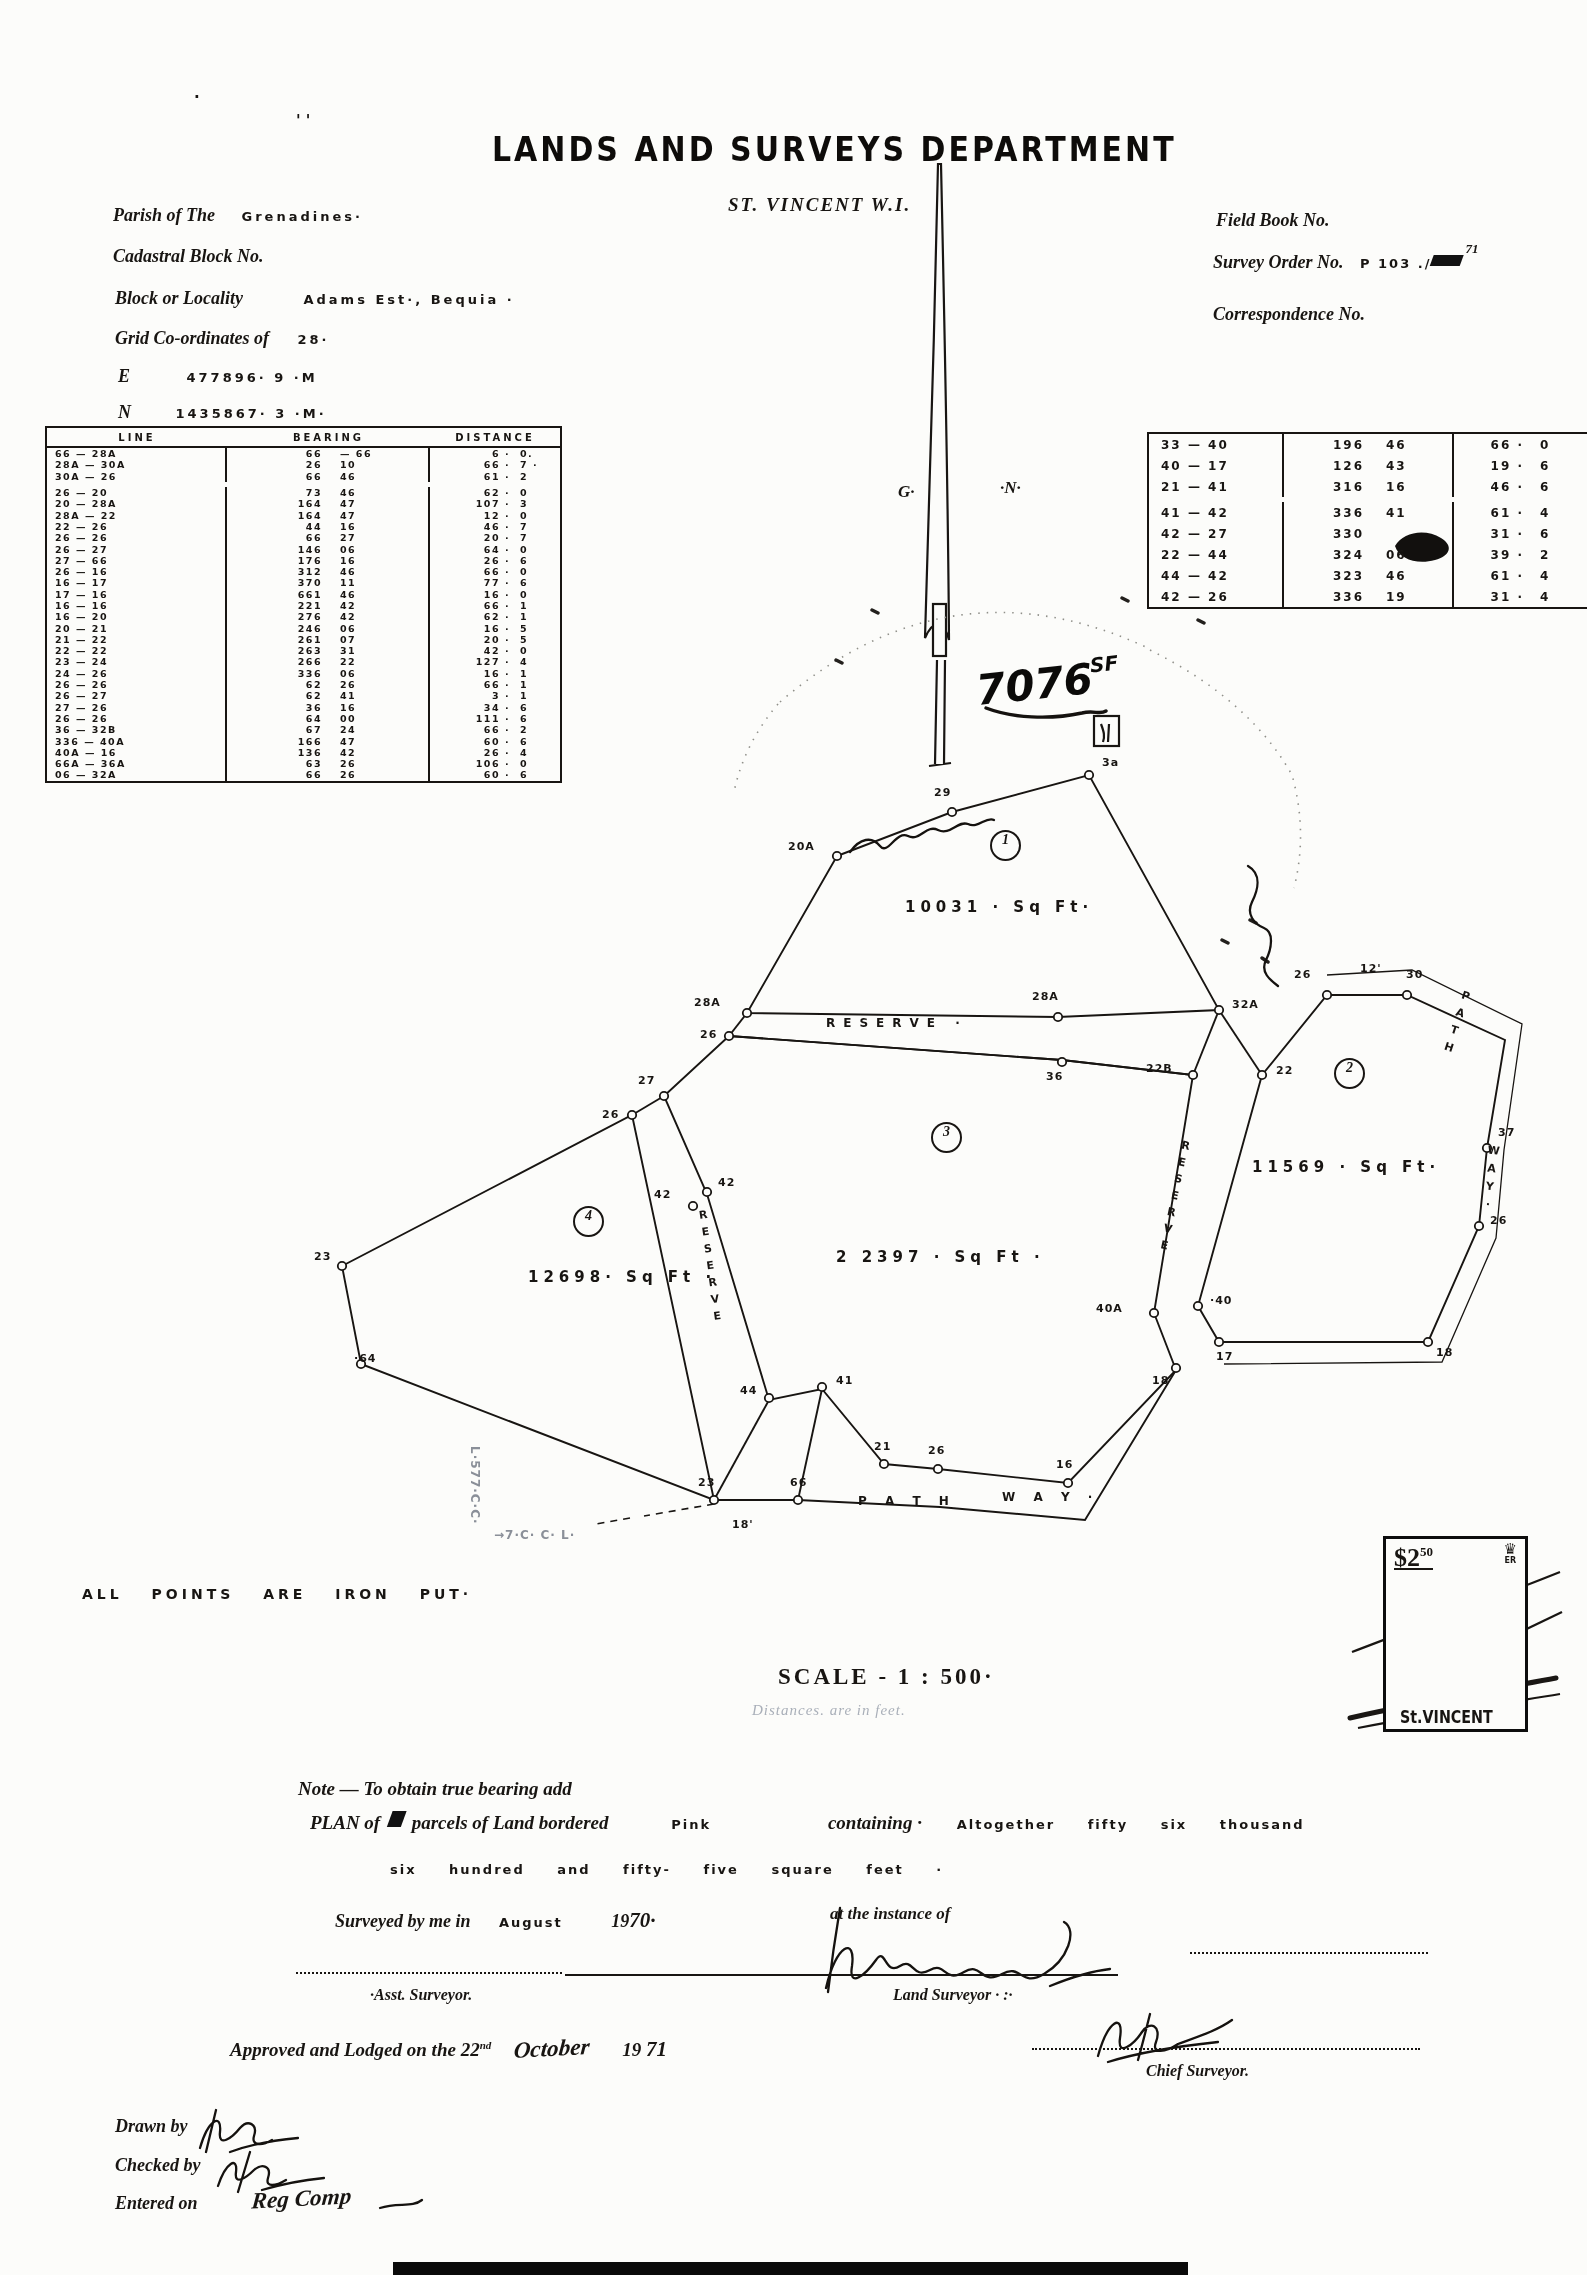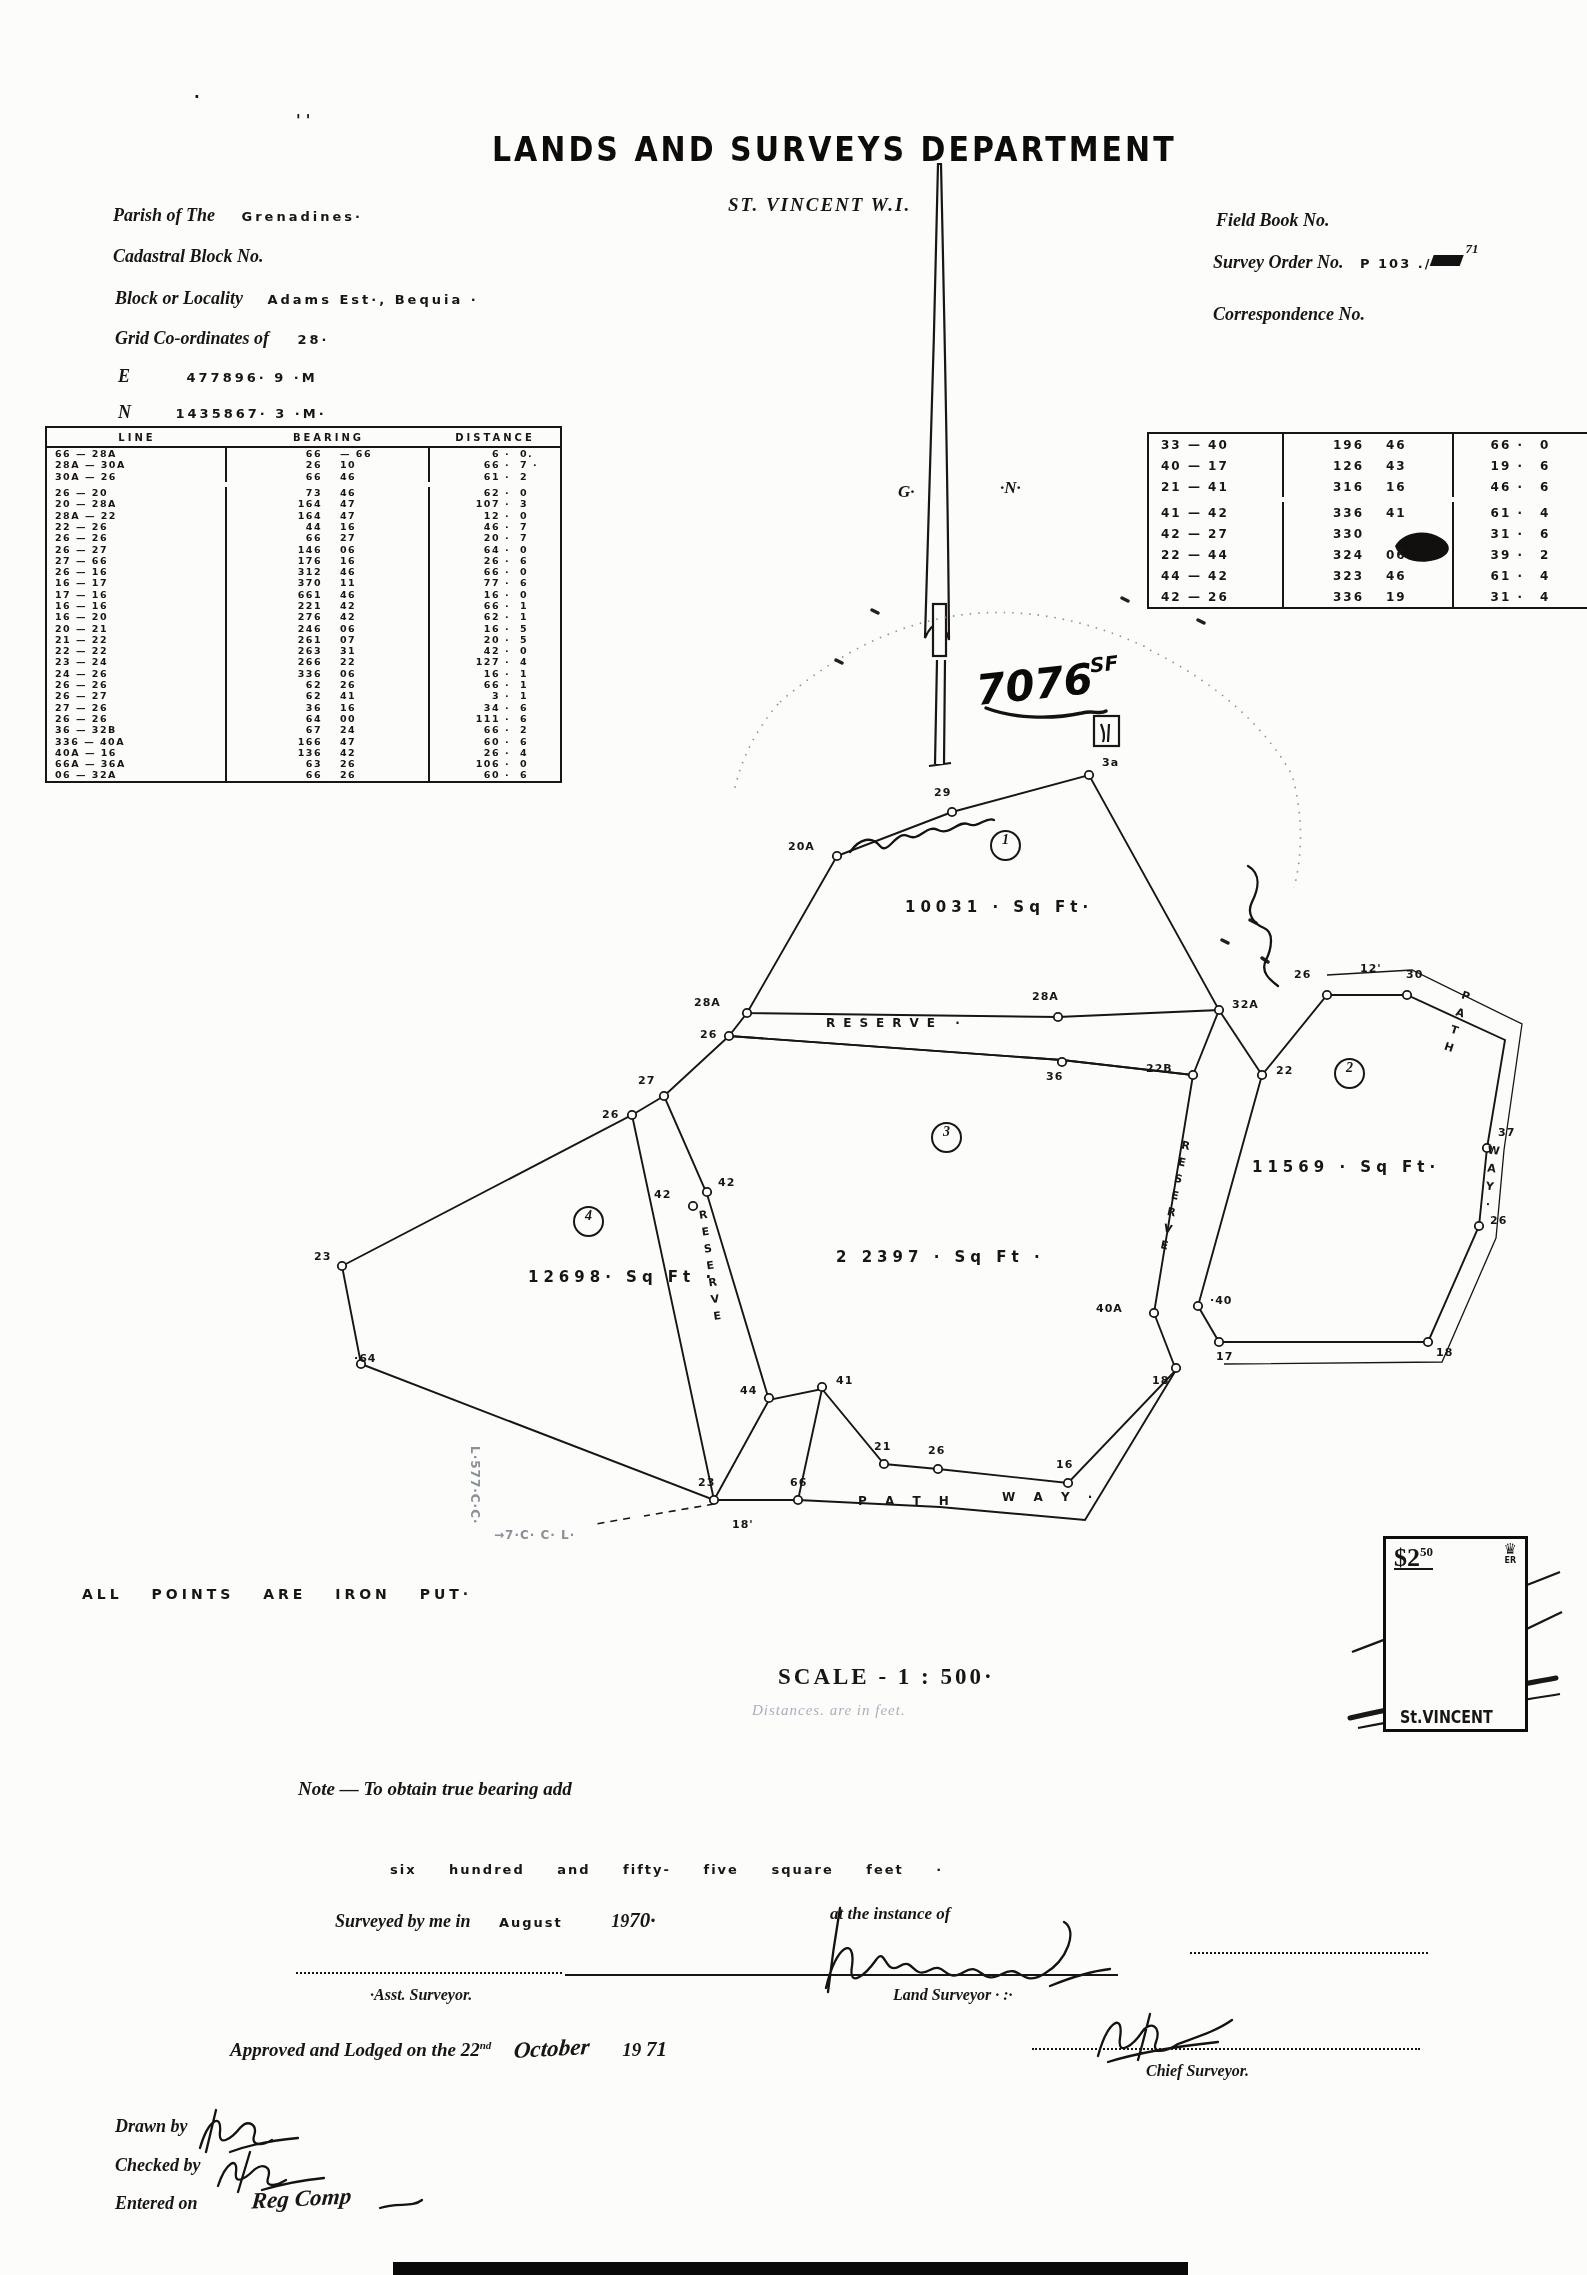--- a/index.html
+++ b/index.html
@@ -230,21 +230,21 @@
   <div class="abs title" style="left:492px;top:130px;">LANDS AND SURVEYS DEPARTMENT</div>
   <div class="abs subtitle" style="left:728px;top:194px;">ST. VINCENT W.I.</div>
 
   <div class="abs formline" style="left:113px;top:205px;">
     <span>Parish of The</span>
     <span class="typed" style="margin-left:22px;">Grenadines·</span>
   </div>
   <div class="abs formline" style="left:113px;top:246px;">Cadastral Block No.</div>
   <div class="abs formline" style="left:115px;top:288px;">
     <span>Block or Locality</span>
-    <span class="typed" style="margin-left:20px;">Adams  Est·,  Bequia ·</span>
+    <span class="typed" style="margin-left:56px;">Adams  Est·,  Bequia ·</span>
   </div>
   <div class="abs formline" style="left:115px;top:328px;">
     <span>Grid Co-ordinates of</span>
     <span class="typed" style="margin-left:24px;">28·</span>
   </div>
   <div class="abs formline" style="left:118px;top:366px;">
     <span>E</span>
     <span class="typed" style="margin-left:52px;">477896· 9    ·M</span>
   </div>
   <div class="abs formline" style="left:118px;top:402px;">
@@ -531,20 +531,28 @@
           <span class="tc c4">4</span>
         </div>
       </div>
   </div>
 
   <div class="abs allpts" style="left:82px;top:1586px;">ALL   POINTS   ARE   IRON   PUT·</div>
   <div class="abs scale" style="left:778px;top:1664px;">SCALE -    1 : 500·</div>
   <div class="abs fadeline" style="left:752px;top:1702px;">Distances. are in feet.</div>
   <div class="abs formline" style="left:298px;top:1778px;font-size:19px;">Note — To obtain true bearing add</div>
 
+  <div class="abs formline" style="left:310px;top:1812px;font-size:19px;">
+    <span>PLAN of</span>
+    <span class="blot" style="width:14px;height:16px;margin:0 4px;"></span>
+    <span>parcels of Land bordered</span>
+    <span class="typed-s" style="margin-left:58px;">Pink</span>
+    <span style="margin-left:112px;">containing  ·</span>
+    <span class="typed-s" style="margin-left:30px;">Altogether   fifty   six   thousand</span>
+  </div>
   <div class="abs typed-s" style="left:390px;top:1862px;">six    hundred    and    fifty-  five   square   feet ·</div>
 
   <div class="abs formline" style="left:335px;top:1908px;">
     <span>Surveyed by me in</span>
     <span class="typed-s" style="margin-left:24px;">August</span>
     <span style="margin-left:44px;">19</span><span class="hand-digit">70·</span>
   </div>
   <div class="abs formline" style="left:830px;top:1904px;font-size:17px;">at the instance of</div>
 
   <div class="dots" style="left:296px;top:1972px;width:266px;"></div>

